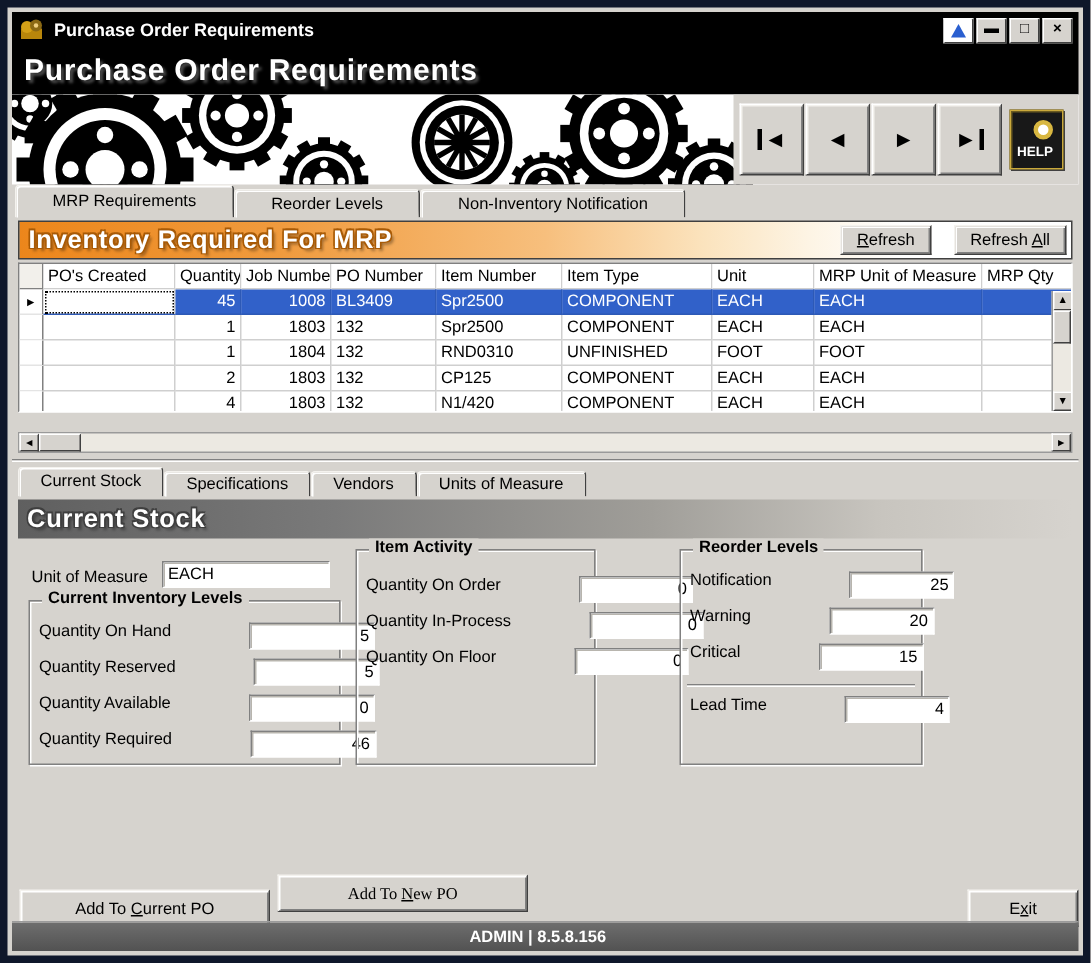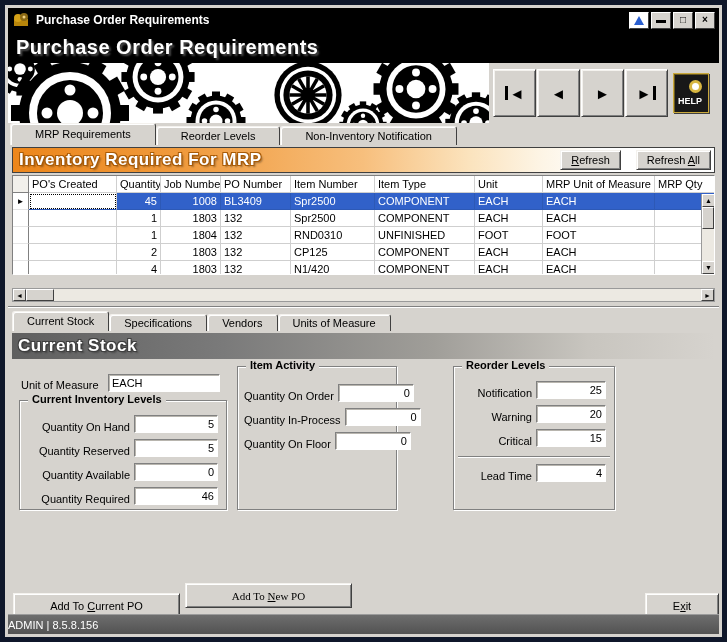--- a/index.html
+++ b/index.html
@@ -83,38 +83,38 @@
   
   .label { position:absolute; line-height:14px; }
   .uom-label { left:16px; top:373px; }
   .tbox { background:#fff; border:1px solid; border-color:#808080 #fff #fff #808080; box-shadow:inset 1px 1px 0 #b8b5ae; height:18px; font-size:11px; padding:0 3px; }
   .uom-box { position:absolute; left:103px; top:369px; width:112px; }
   .groupbox { position:absolute; border:1px solid #808080; box-shadow:1px 1px 0 #fff, inset 1px 1px 0 #fff; }
   .gtitle { position:absolute; top:-8px; left:8px; background:#d6d3ce; padding:0 4px; font-weight:bold; white-space:nowrap; }
   .g-inv { left:14px; top:395px; width:208px; height:110px; }
   .g-act { left:232px; top:361px; width:160px; height:144px; }
   .g-reo { left:448px; top:361px; width:162px; height:144px; }
-  .frow { display:flex; align-items:flex-end; margin:6px 8px 0 6px; }
+  .frow { display:flex; align-items:flex-start; margin:6px 8px 0 6px;gap:48px; }
   .frow.first { margin-top:14px; }
   .g-act .frow.first { margin-top:17px; }
   .flabel { flex:1; text-align:right; padding-right:4px; white-space:nowrap; }
   .g-inv .tbox { width:84px; flex:none; }
   .g-act .tbox { width:76px; flex:none; }
   .g-reo .tbox { width:70px; flex:none; }
   .gdivider { margin:9px 4px 0 4px; border-top:1px solid #808080; border-bottom:1px solid #fff; height:2px; }
 
   
   .bigbtn { position:absolute; height:25px; }
   .b-addcur { left:8px; top:588px; width:167px; }
   .b-addnew { left:180px; top:578px; width:167px;font-family:Liberation Serif, serif; }
   .b-exit { left:640px; top:588px; width:74px; }
   u { text-decoration:underline; }
 
   
-  .statusbar { position:absolute; left:3px; right:3px; bottom:3px; height:20px; background:linear-gradient(#6e6e6e,#525252); border-top:1px solid #9b9b9b; display:flex; align-items:center; justify-content:flex-start; padding-right:10px; color:#fff; }
+  .statusbar { position:absolute; left:3px; right:3px; bottom:3px; height:20px; background:linear-gradient(#6e6e6e,#525252); border-top:1px solid #9b9b9b; display:flex; align-items:center; justify-content:center; padding-right:10px; color:#fff;font-weight:bold; }
 </style>
 </head>
 <body>
 
 <div class="window">
 
   <div class="titlebar">
     <span style="display:flex">
       <svg width="18" height="18" viewBox="0 0 18 18">
           <rect x="2" y="8" width="14" height="7" fill="#b8860b"></rect>

